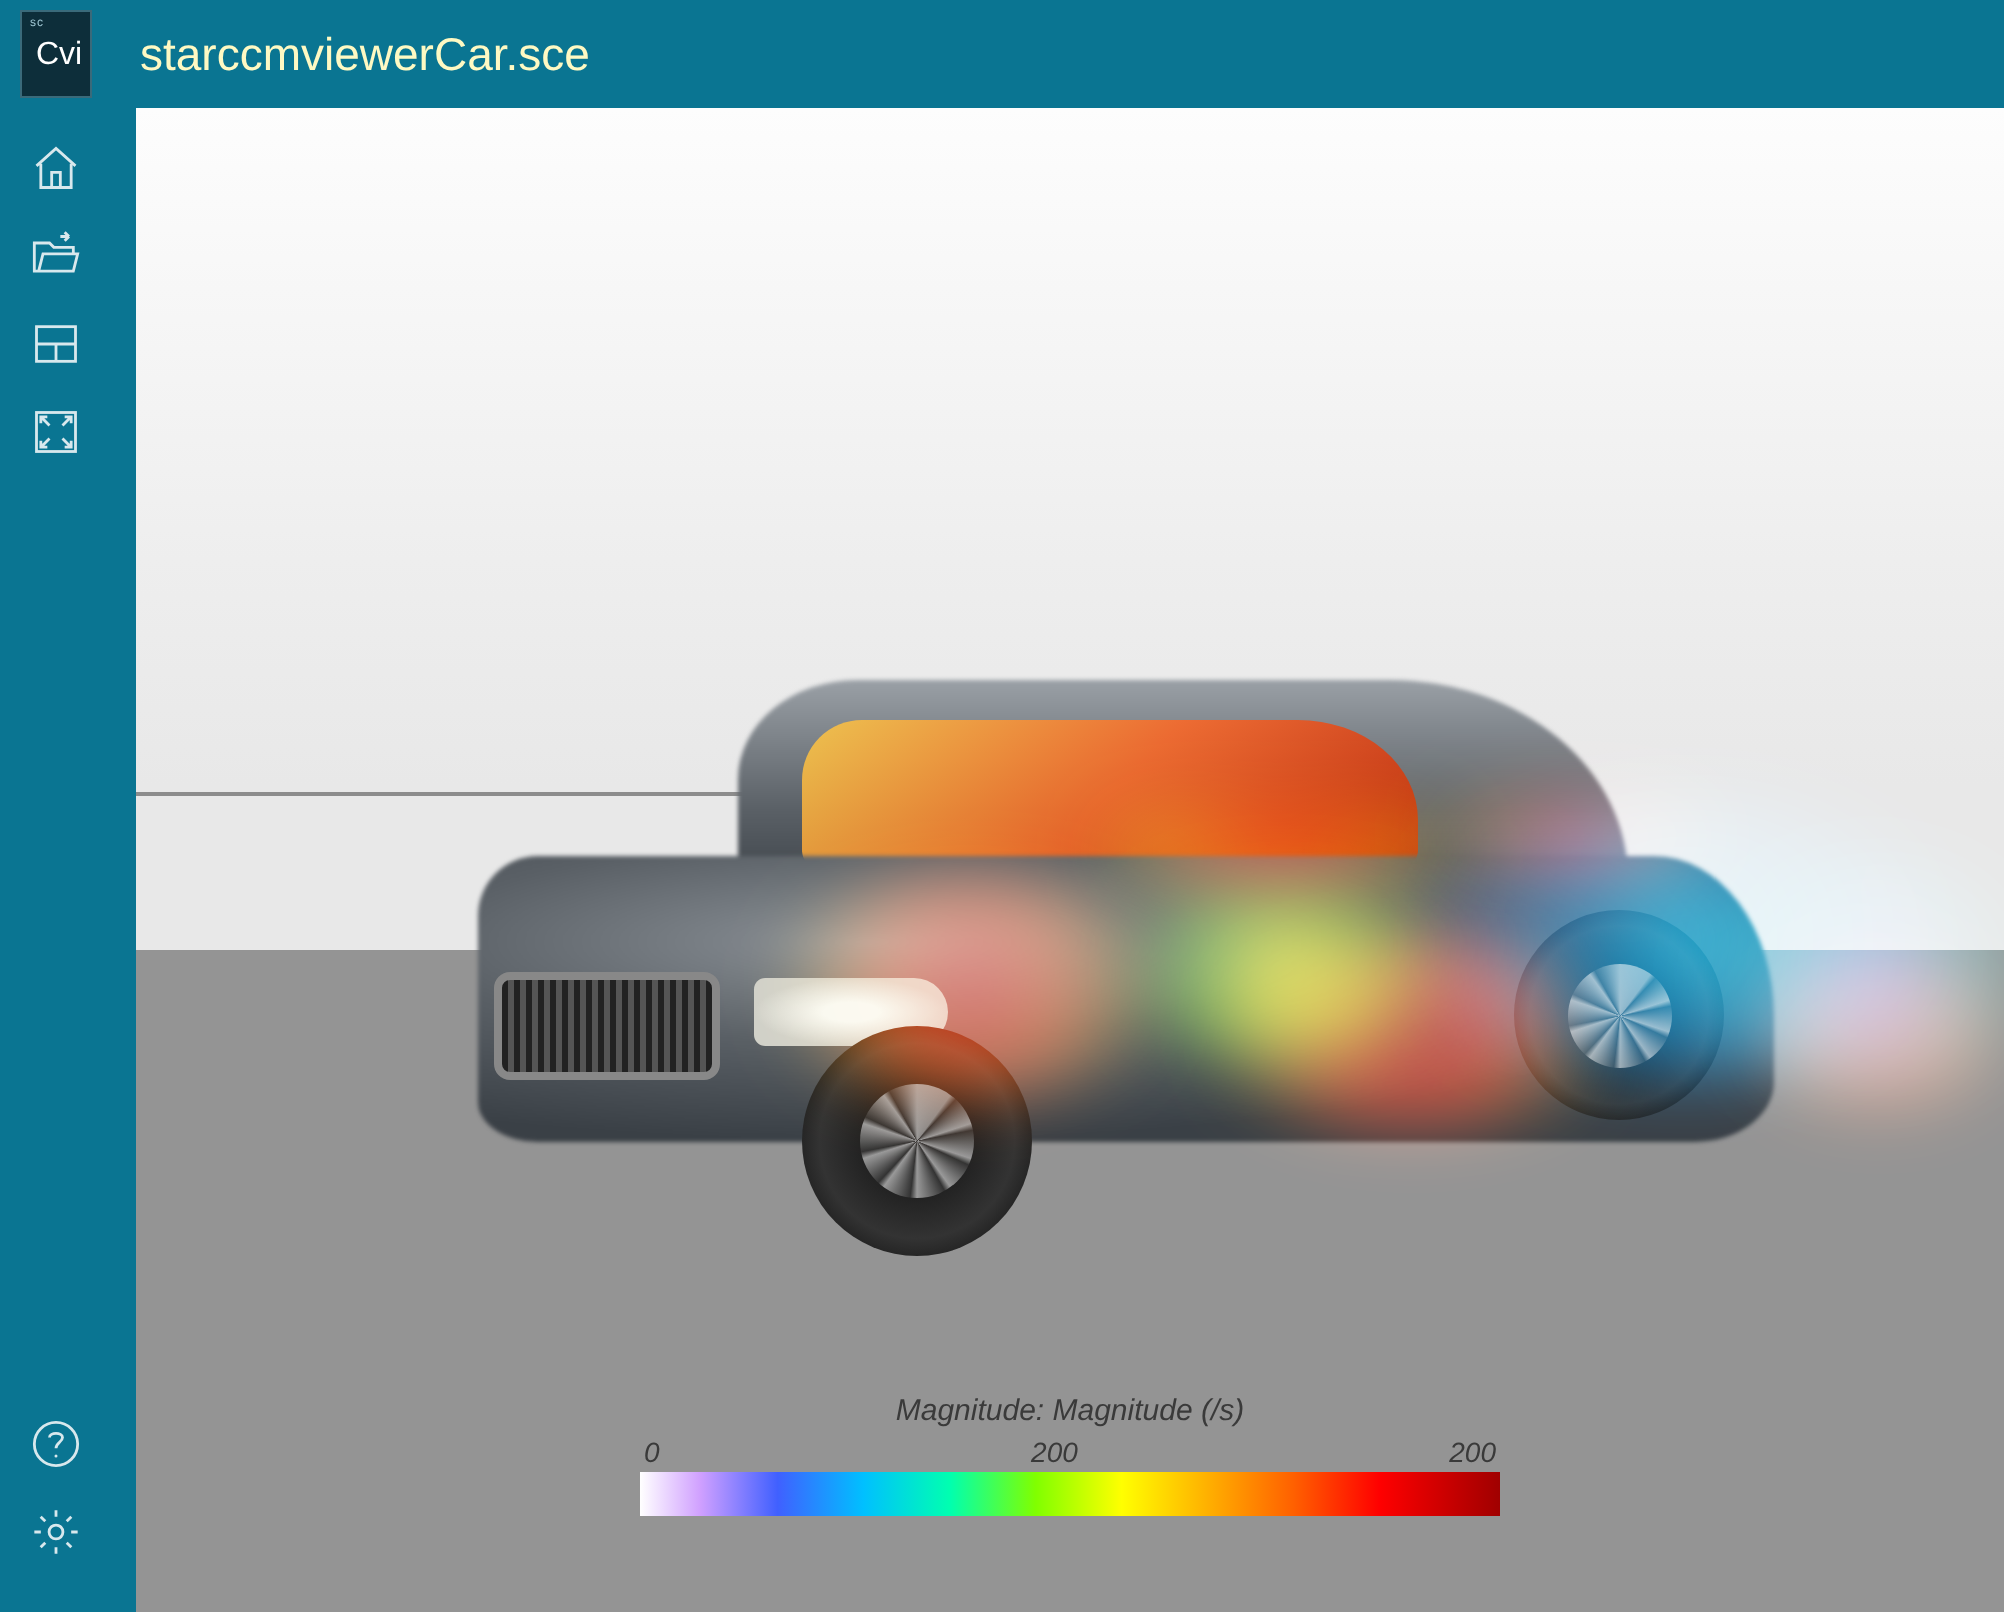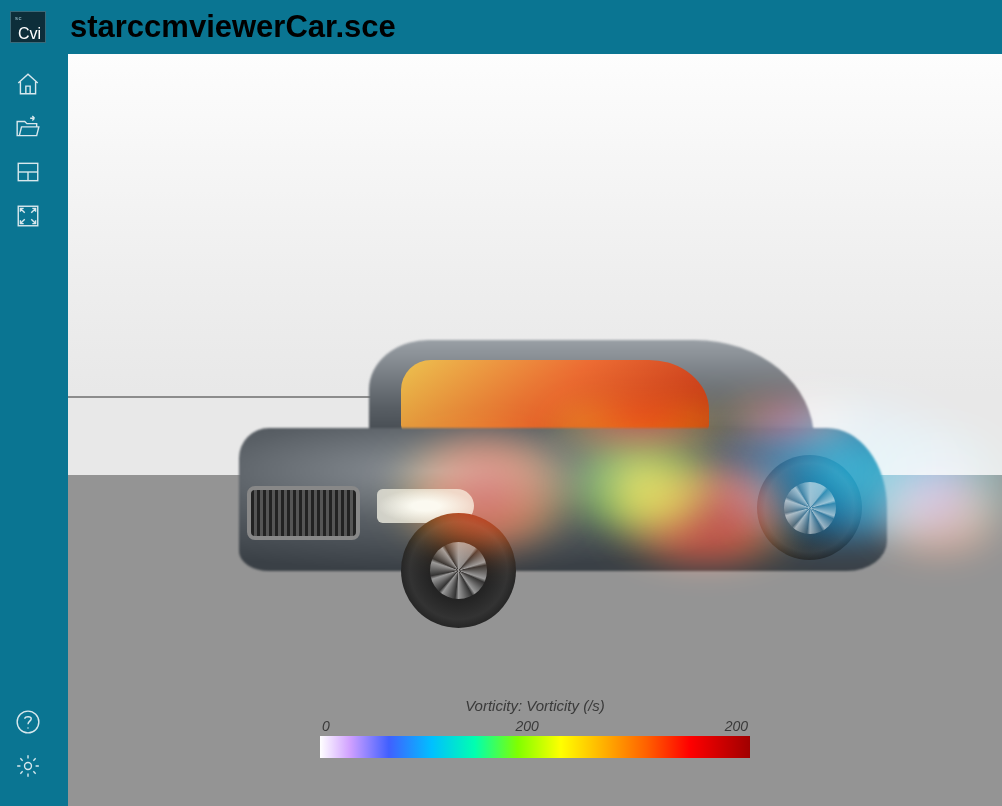--- a/index.html
+++ b/index.html
@@ -19,21 +19,21 @@
     .header {
       height: 54px;
       background: #0a7592;
       display: flex;
       align-items: center;
       padding: 0 10px;
       gap: 24px;
     }
     .app-logo {
       width: 36px;
-      height: 32px;
+      height: 44px;
       background: #0d2e3a;
       border: 1px solid #3a6a7a;
       display: flex;
       flex-direction: column;
       align-items: center;
       justify-content: center;
       position: relative;
     }
     .app-logo-sc {
       font-size: 6px;
@@ -45,23 +45,23 @@
     }
     .app-logo-main {
       font-size: 16px;
       color: #ffffff;
       font-weight: 400;
       position: absolute;
       top: 13px;
       left: 7px;
     }
     .header-title {
-      font-size: 31px;
-      color: #000000;
-      font-weight: 700;
+      font-size: 23px;
+      color: #fef9c3;
+      font-weight: 400;
     }
     .body-area {
       flex: 1;
       display: flex;
     }
     .sidebar {
       width: 56px;
       background: #0a7592;
       display: flex;
       flex-direction: column;
@@ -365,21 +365,21 @@
           <div class="flow-blob blob-red1"></div>
           <div class="flow-blob blob-yellow"></div>
           <div class="flow-blob blob-red2"></div>
           <div class="flow-blob blob-cyan"></div>
           <div class="flow-blob blob-blue2"></div>
           <div class="flow-blob blob-red3"></div>
         </div>
       </div>
 
       <div class="color-legend">
-        <div class="legend-title">Vorticity: Vorticity (/s)</div>
+        <div class="legend-title">Magnitude: Magnitude (/s)</div>
         <div class="legend-labels">
           <span>0</span>
           <span>200</span>
           <span>200</span>
         </div>
         <div class="legend-bar"></div>
       </div>
 
     </div>
   </div>

